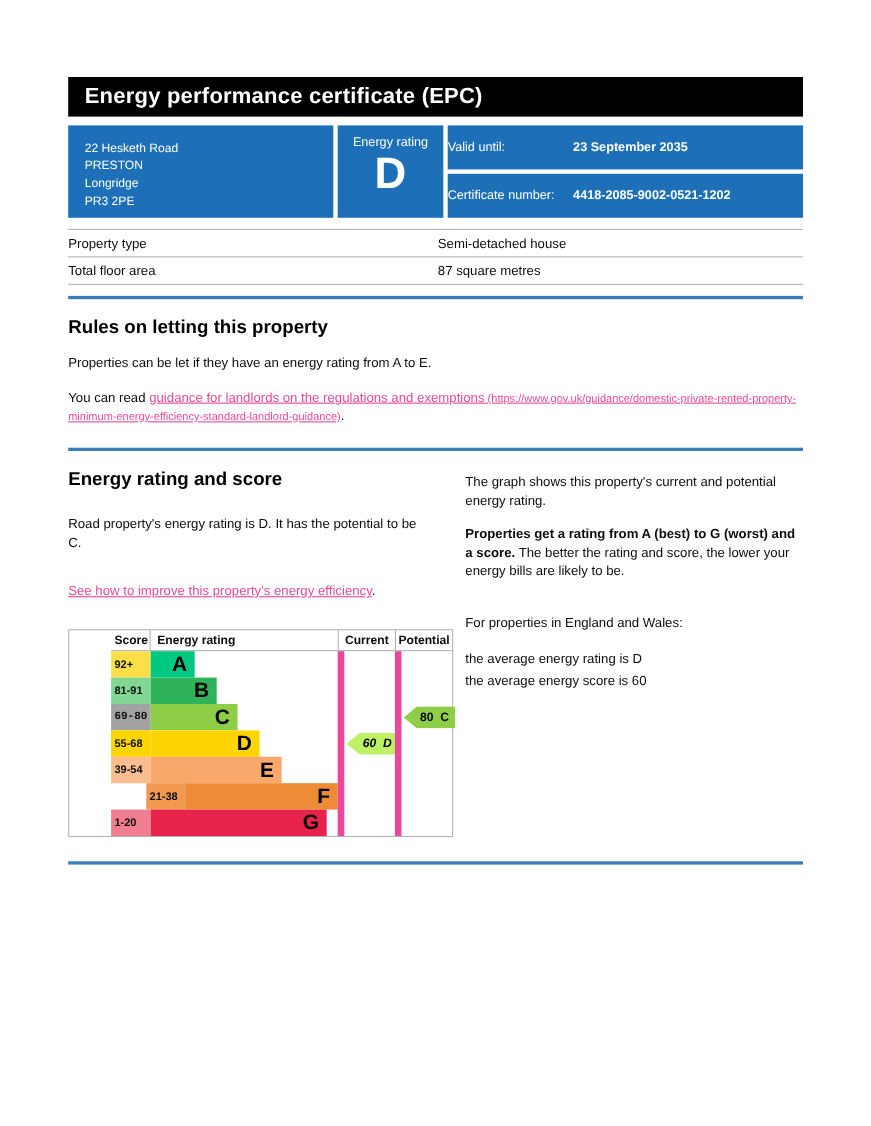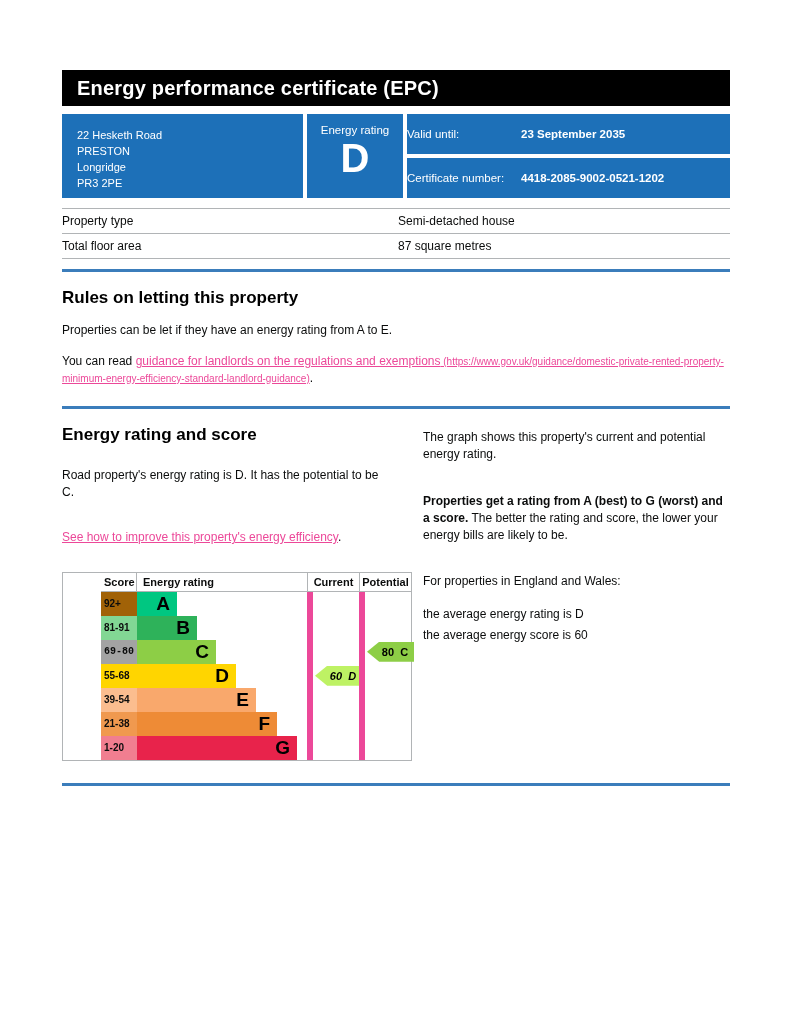--- a/index.html
+++ b/index.html
@@ -119,61 +119,61 @@
       <div class="epc-chart" id="epc-chart">
         <div class="epc-head">
           <div class="h-score">Score</div>
           <div class="h-rating">Energy rating</div>
           <div class="h-cur">Current</div>
           <div class="h-pot">Potential</div>
         </div>
         <div class="epc-body">
           <div class="bands" id="epc-bands">
               <div class="band-row">
-                <div class="score-cell" style="background: #a16207;">92+</div>
+                <div class="score-cell" style="background: #fde047;">92+</div>
                 <div class="bar" style="background: rgb(0, 199, 129); width: 40px;">A</div>
               </div>
               <div class="band-row">
                 <div class="score-cell" style="background: rgb(130, 215, 148);">81-91</div>
                 <div class="bar" style="background: rgb(46, 178, 90); width: 60px;">B</div>
               </div>
               <div class="band-row">
                 <div class="score-cell" style="background: #a3a3a3; font-family: Liberation Mono, monospace;">69-80</div>
                 <div class="bar" style="background: rgb(141, 206, 70); width: 79px;">C</div>
               </div>
               <div class="band-row">
                 <div class="score-cell" style="background: rgb(255, 213, 0);">55-68</div>
                 <div class="bar" style="background: rgb(255, 213, 0); width: 99px;">D</div>
               </div>
               <div class="band-row">
                 <div class="score-cell" style="background: rgb(251, 189, 143);">39-54</div>
                 <div class="bar" style="background: rgb(249, 168, 108); width: 119px;">E</div>
               </div>
               <div class="band-row">
-                <div class="score-cell" style="background: rgb(240, 153, 79);">21-38</div>
+                <div class="score-cell" style="background: rgb(240, 153, 79); margin-left: 32px;">21-38</div>
                 <div class="bar" style="background: rgb(238, 139, 54); width: 140px;">F</div>
               </div>
               <div class="band-row">
                 <div class="score-cell" style="background: rgb(241, 126, 144);">1-20</div>
                 <div class="bar" style="background: rgb(232, 35, 75); width: 160px;">G</div>
               </div>
             </div>
           <div class="cur-col" id="epc-current-col">
               <div class="arrow" style="background: #bef264; top: 74px; font-style: italic;">60  D</div>
             </div>
           <div class="pot-col" id="epc-potential-col">
               <div class="arrow" style="background: rgb(141, 206, 70); top: 50px;">80  C</div>
             </div>
         </div>
       </div>
     </div>
 
     <div class="col-right">
       <p style="margin-top:20px;">The graph shows this property's current and potential energy rating.</p>
-      <p class="space" style="margin-top:30px;"><b>Properties get a rating from A (best) to G (worst) and a score.</b><span> The better the rating and score, the lower your energy bills are likely to be.</span></p>
+      <p class="space" style="margin-top:14px;"><b>Properties get a rating from A (best) to G (worst) and a score.</b><span> The better the rating and score, the lower your energy bills are likely to be.</span></p>
       <p style="margin-top:30px;">For properties in England and Wales:</p>
       <p class="tight" style="margin-top:16px;margin-bottom:0;">the average energy rating is D</p>
       <p class="tight">the average energy score is 60</p>
     </div>
   </div>
 
   <hr class="divider" style="margin-top:22px;">
 
 </div>
 

